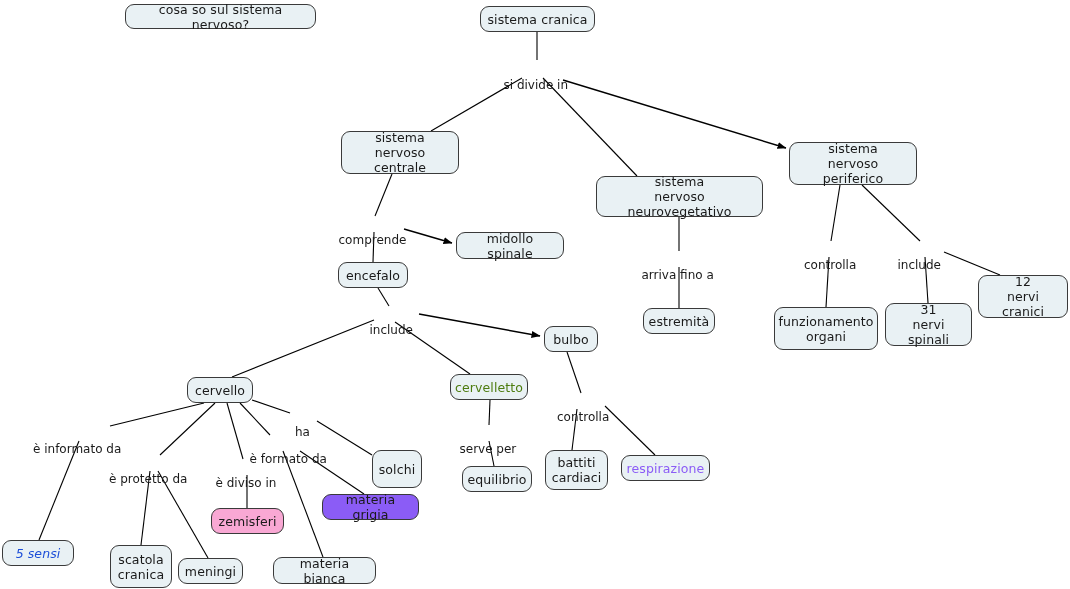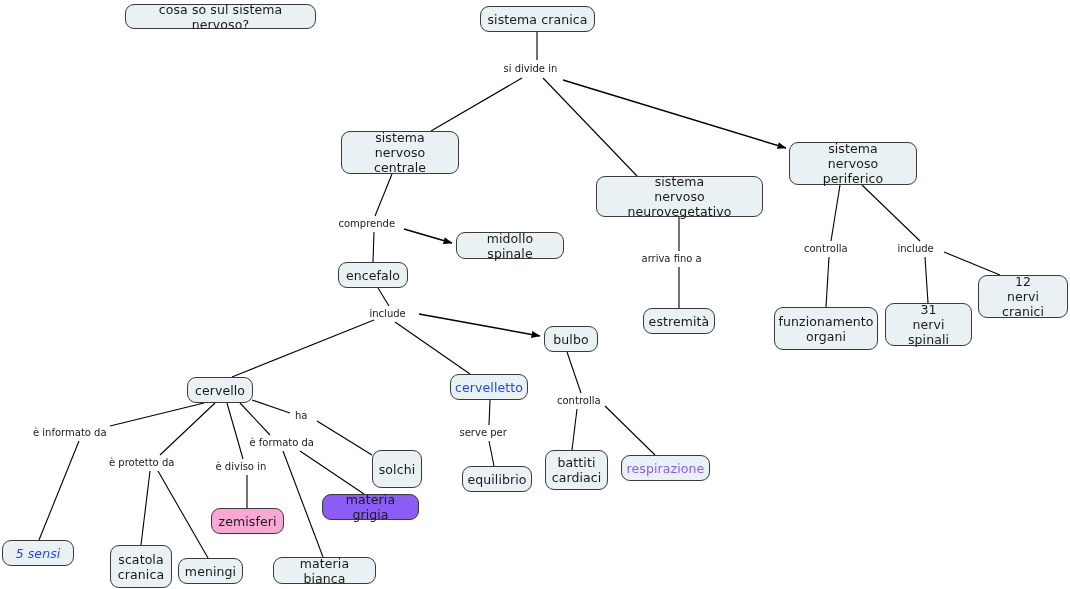--- a/index.html
+++ b/index.html
@@ -35,25 +35,26 @@
     color: #1a1a1a;
     font-size: 12.5px;
     line-height: 15px;
     letter-spacing: 0.1px;
     white-space: pre-line;
     padding: 2px 6px;
   }
   .link-label {
     position: absolute;
     color: #1a1a1a;
-    font-size: 10px;
+    font-size: 12px;
     line-height: 14px;
     white-space: nowrap;
     background: transparent;
     text-align: center;
+    margin-top: 16px;
   }
 </style>
 </head>
 <body>
 
 <div id="map-root">
   <svg id="edge-layer" viewBox="0 0 1070 589" xmlns="http://www.w3.org/2000/svg">
     <defs>
       <marker id="arrowhead" markerWidth="9" markerHeight="7" refX="8.5" refY="3.5" orient="auto" markerUnits="userSpaceOnUse">
         <polygon points="0 0, 9 3.5, 0 7" fill="#000000"></polygon>
@@ -110,21 +111,21 @@
       <div class="node" style="left: 338px; top: 262px; width: 70px; height: 26px; background: rgb(233, 241, 244); border-color: rgb(58, 58, 58); color: rgb(26, 26, 26);">encefalo</div>
       <div class="node" style="left: 643px; top: 308px; width: 72px; height: 26px; background: rgb(233, 241, 244); border-color: rgb(58, 58, 58); color: rgb(26, 26, 26);">estremità</div>
       <div class="node" style="left: 774px; top: 307px; width: 104px; height: 43px; background: rgb(233, 241, 244); border-color: rgb(58, 58, 58); color: rgb(26, 26, 26);">funzionamento
 organi</div>
       <div class="node" style="left: 885px; top: 303px; width: 87px; height: 43px; background: rgb(233, 241, 244); border-color: rgb(58, 58, 58); color: rgb(26, 26, 26);">31
 nervi spinali</div>
       <div class="node" style="left: 978px; top: 275px; width: 90px; height: 43px; background: rgb(233, 241, 244); border-color: rgb(58, 58, 58); color: rgb(26, 26, 26);">12
 nervi cranici</div>
       <div class="node" style="left: 544px; top: 326px; width: 54px; height: 26px; background: rgb(233, 241, 244); border-color: rgb(58, 58, 58); color: rgb(26, 26, 26);">bulbo</div>
       <div class="node" style="left: 187px; top: 377px; width: 66px; height: 26px; background: rgb(233, 241, 244); border-color: rgb(58, 58, 58); color: rgb(26, 26, 26);">cervello</div>
-      <div class="node" style="left: 450px; top: 374px; width: 78px; height: 26px; background: rgb(233, 241, 244); border-color: rgb(58, 58, 58); color: #1d4ed8;">cervelletto</div>
+      <div class="node" style="left: 450px; top: 374px; width: 78px; height: 26px; background: rgb(233, 241, 244); border-color: rgb(58, 58, 58); color: #4d7c0f;">cervelletto</div>
       <div class="node" style="left: 372px; top: 450px; width: 50px; height: 38px; background: rgb(233, 241, 244); border-color: rgb(58, 58, 58); color: rgb(26, 26, 26);">solchi</div>
       <div class="node" style="left: 322px; top: 494px; width: 97px; height: 26px; background: #8b5cf6; border-color: rgb(58, 58, 58); color: rgb(26, 26, 26);">materia grigia</div>
       <div class="node" style="left: 211px; top: 508px; width: 73px; height: 26px; background: #f9a8d4; border-color: rgb(58, 58, 58); color: rgb(26, 26, 26);">zemisferi</div>
       <div class="node" style="left: 273px; top: 557px; width: 103px; height: 27px; background: rgb(233, 241, 244); border-color: rgb(58, 58, 58); color: rgb(26, 26, 26);">materia bianca</div>
       <div class="node" style="left: 462px; top: 466px; width: 70px; height: 26px; background: rgb(233, 241, 244); border-color: rgb(58, 58, 58); color: rgb(26, 26, 26);">equilibrio</div>
       <div class="node" style="left: 545px; top: 450px; width: 63px; height: 40px; background: rgb(233, 241, 244); border-color: rgb(58, 58, 58); color: rgb(26, 26, 26);">battiti
 cardiaci</div>
       <div class="node" style="left: 621px; top: 455px; width: 89px; height: 26px; background: rgb(233, 241, 244); border-color: rgb(58, 58, 58); color: #8b5cf6;">respirazione</div>
       <div class="node" style="left: 2px; top: 540px; width: 72px; height: 26px; background: rgb(233, 241, 244); border-color: rgb(58, 58, 58); color: #1d4ed8; font-style: italic;">5 sensi</div>
       <div class="node" style="left: 110px; top: 545px; width: 62px; height: 43px; background: rgb(233, 241, 244); border-color: rgb(58, 58, 58); color: rgb(26, 26, 26);">scatola

